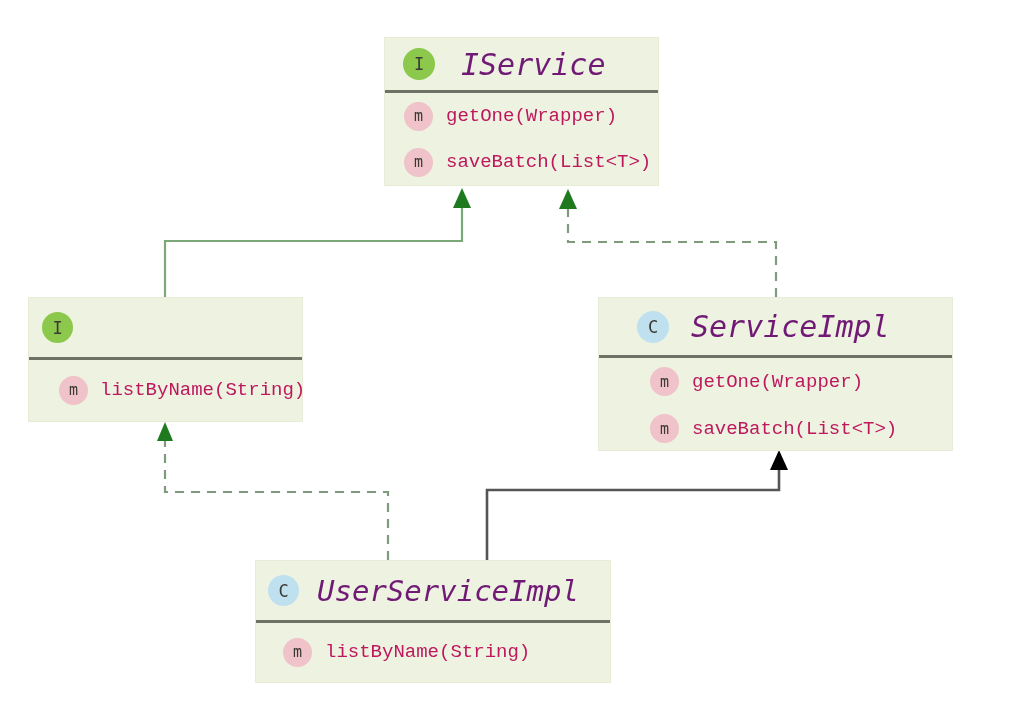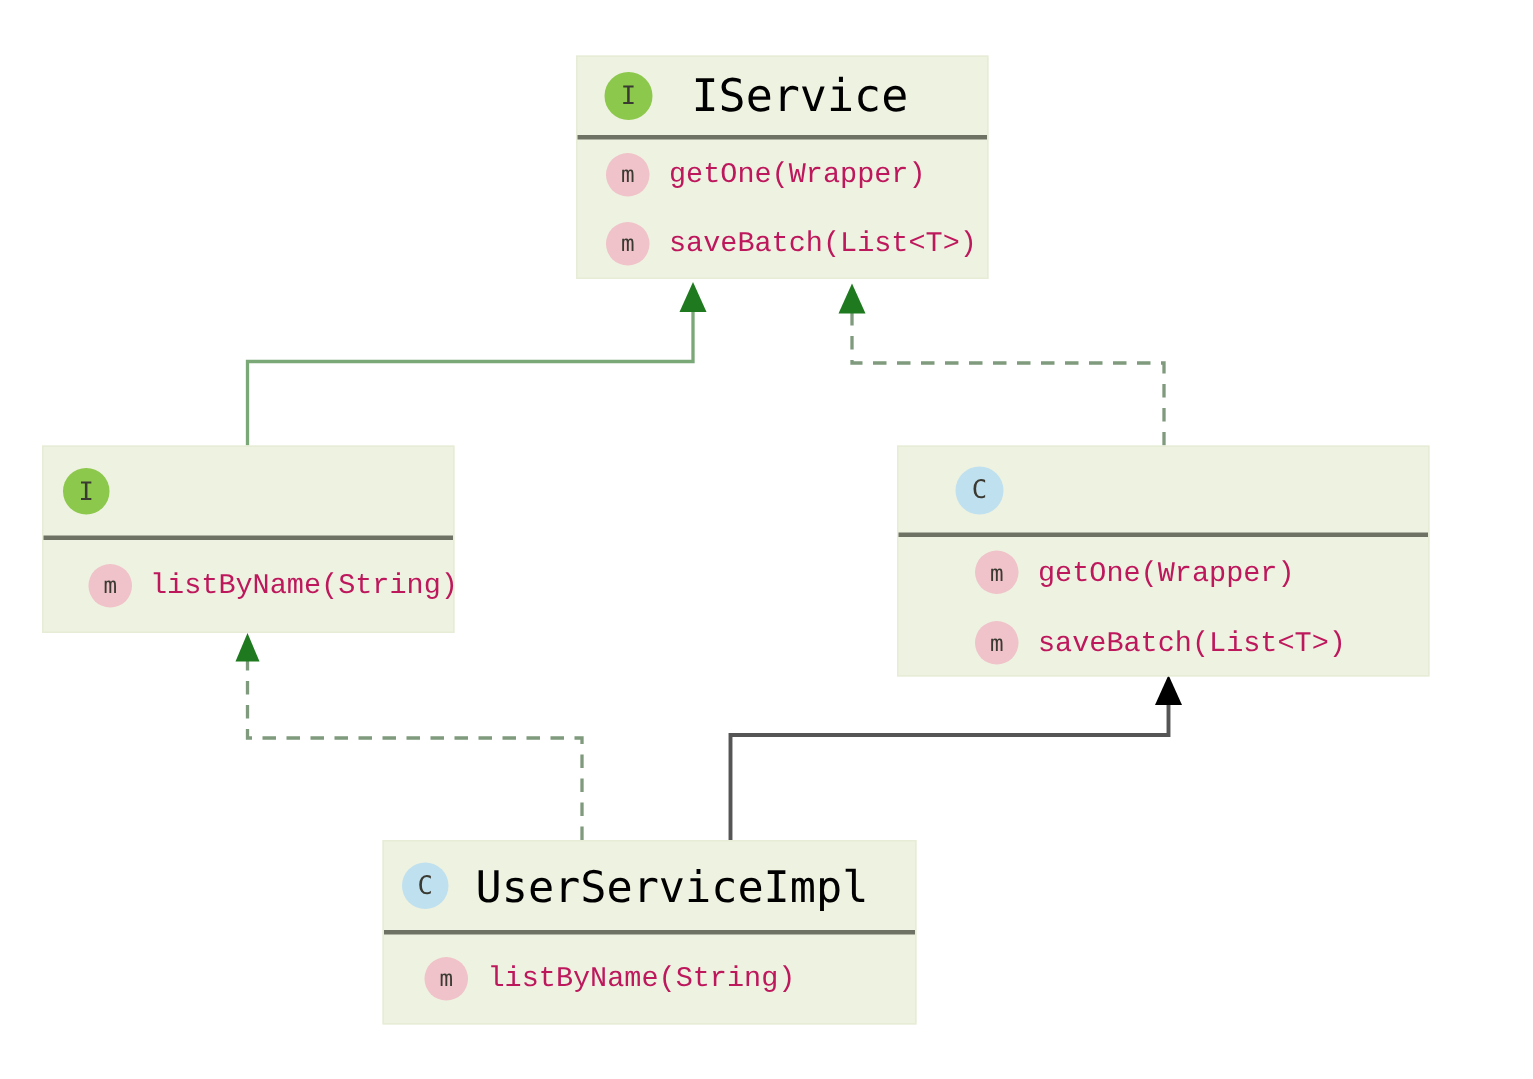--- a/index.html
+++ b/index.html
@@ -57,23 +57,24 @@
     justify-content: center;
     font-family: "DejaVu Sans Mono", monospace;
     color: #3a3a32;
   }
   .badge-interface { background: #8cc84b; }
   .badge-class     { background: #bfe0ef; }
   .badge-method    { background: #f0c2c9; }
 
   .title-text {
     font-family: "DejaVu Sans Mono", monospace;
-    color: #000000;
+    color: #701a75;
     white-space: nowrap;
     letter-spacing: 0px;
+    font-style: italic;
   }
   .member {
     display: flex;
     align-items: center;
     box-sizing: border-box;
   }
   .member-text {
     font-family: Liberation Mono, monospace;
     color: #be185d;
     white-space: nowrap;
@@ -170,20 +171,21 @@
       <div class="member">
         <span class="badge badge-method">m</span>
         <span class="member-text">listByName(String)</span>
       </div>
     </div>
   </div>
 
   <div class="node" id="node-serviceimpl">
     <div class="node-header">
       <span class="badge badge-class">C</span>
+      <span class="title-text">ServiceImpl</span>
     </div>
     <div class="node-divider"></div>
     <div class="node-body">
       <div class="member">
         <span class="badge badge-method">m</span>
         <span class="member-text">getOne(Wrapper)</span>
       </div>
       <div class="member">
         <span class="badge badge-method">m</span>
         <span class="member-text">saveBatch(List&lt;T&gt;)</span>

